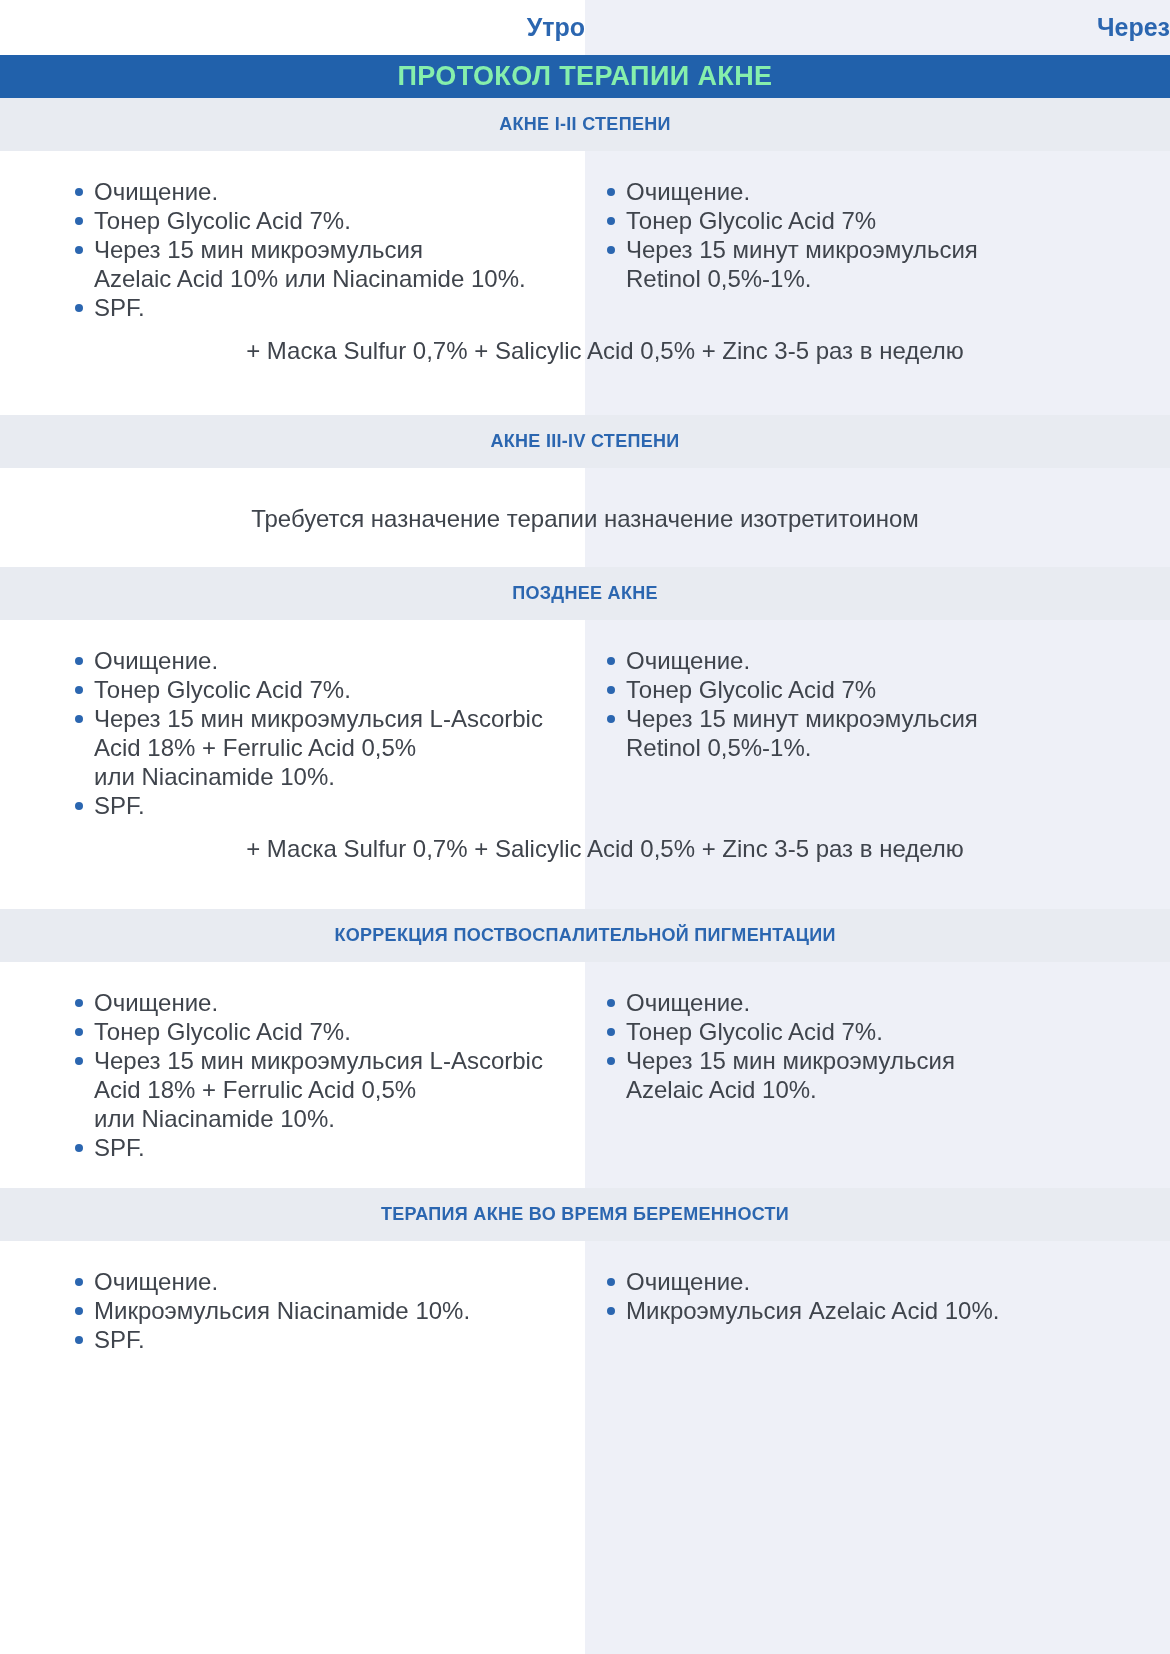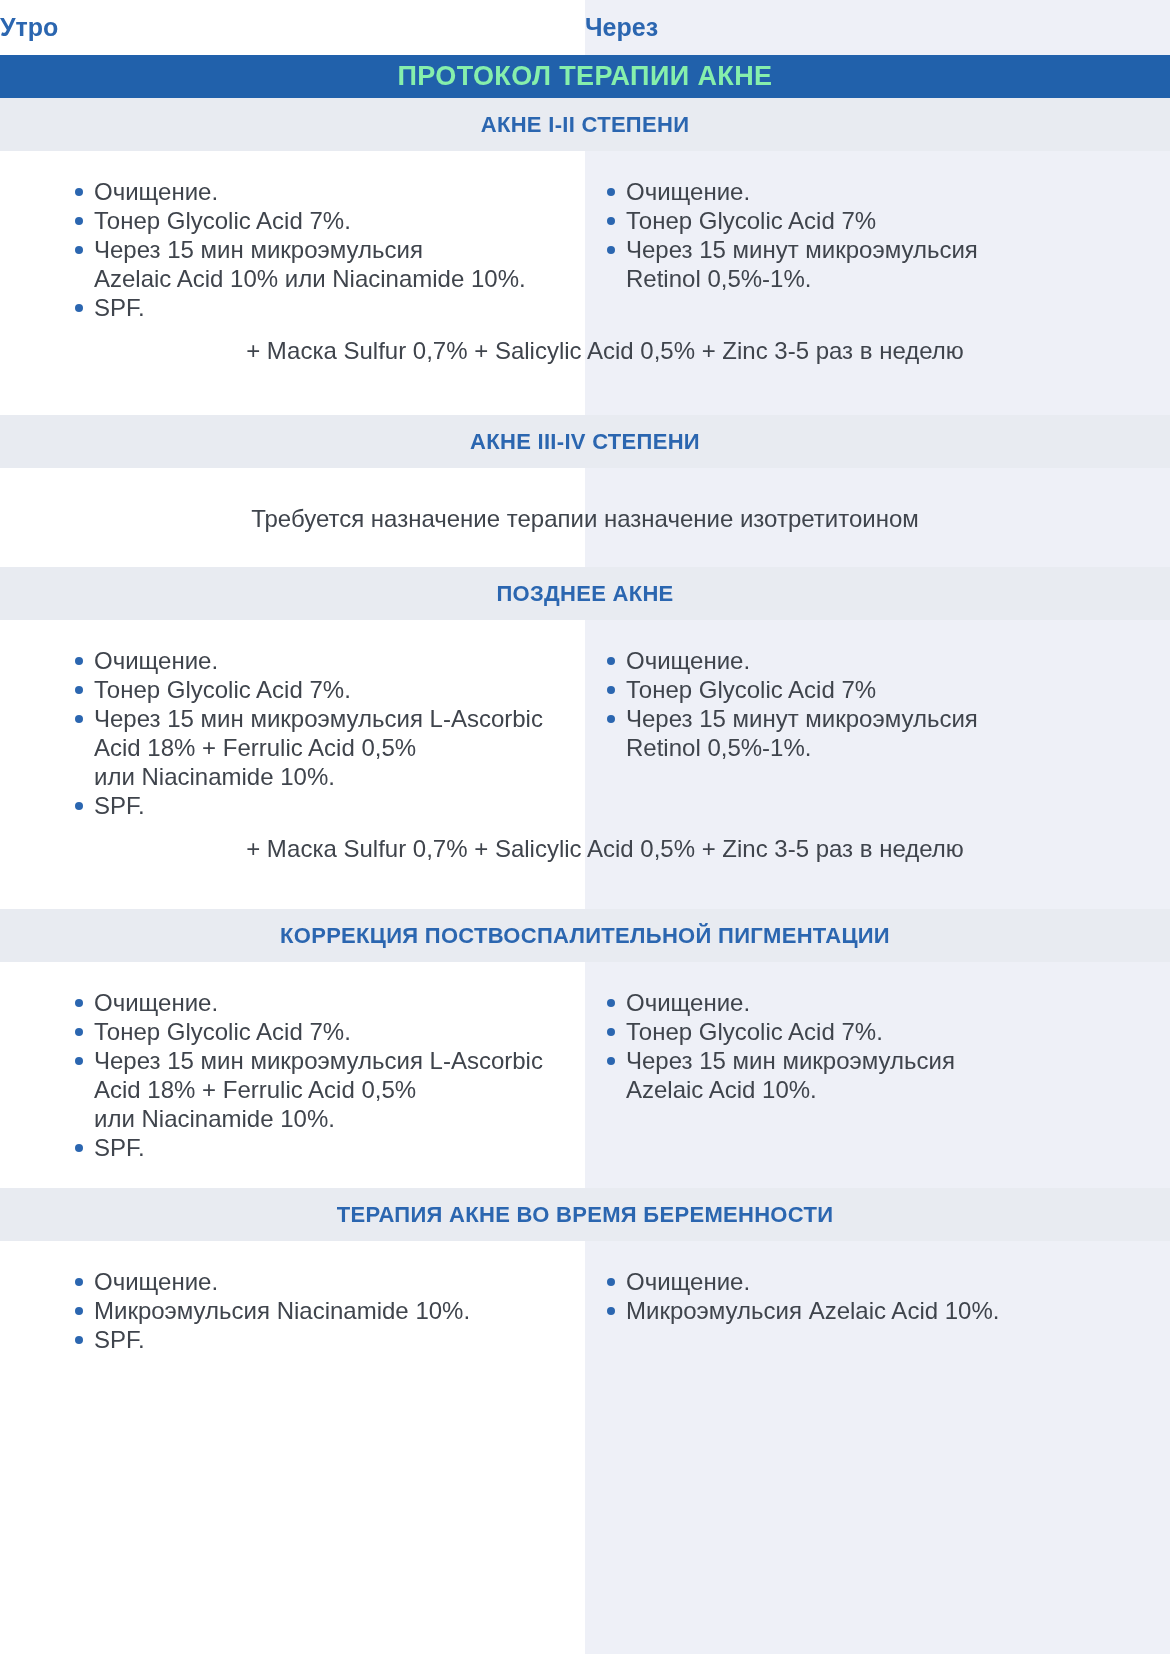--- a/index.html
+++ b/index.html
@@ -30,21 +30,21 @@
   }
   .content { position: relative; }
 
   .cols-header {
     display: flex;
     height: 55px;
     align-items: center;
   }
   .col-label {
     width: 50%;
-    text-align: left;
+    text-align: right;
     font-size: 25px;
     font-weight: bold;
     color: var(--accent-blue);
   }
 
   .title-bar {
     height: 43px;
     background: var(--title-bar-blue);
     color: #86efac;
     display: flex;
@@ -54,21 +54,21 @@
     font-weight: bold;
     letter-spacing: 0.4px;
   }
 
   .band {
     height: 53px;
     background: var(--band-gray);
     display: flex;
     align-items: center;
     justify-content: center;
-    font-size: 22px;
+    font-size: 18px;
     font-weight: bold;
     color: var(--accent-blue);
     letter-spacing: 0.3px;
   }
   .band-gap-lg { margin-top: 50px; }
   .band-gap-md { margin-top: 46px; }
   .band-gap-sm { margin-top: 26px; }
 
   .row { display: flex; }
   .list-row { padding-top: 26px; }

